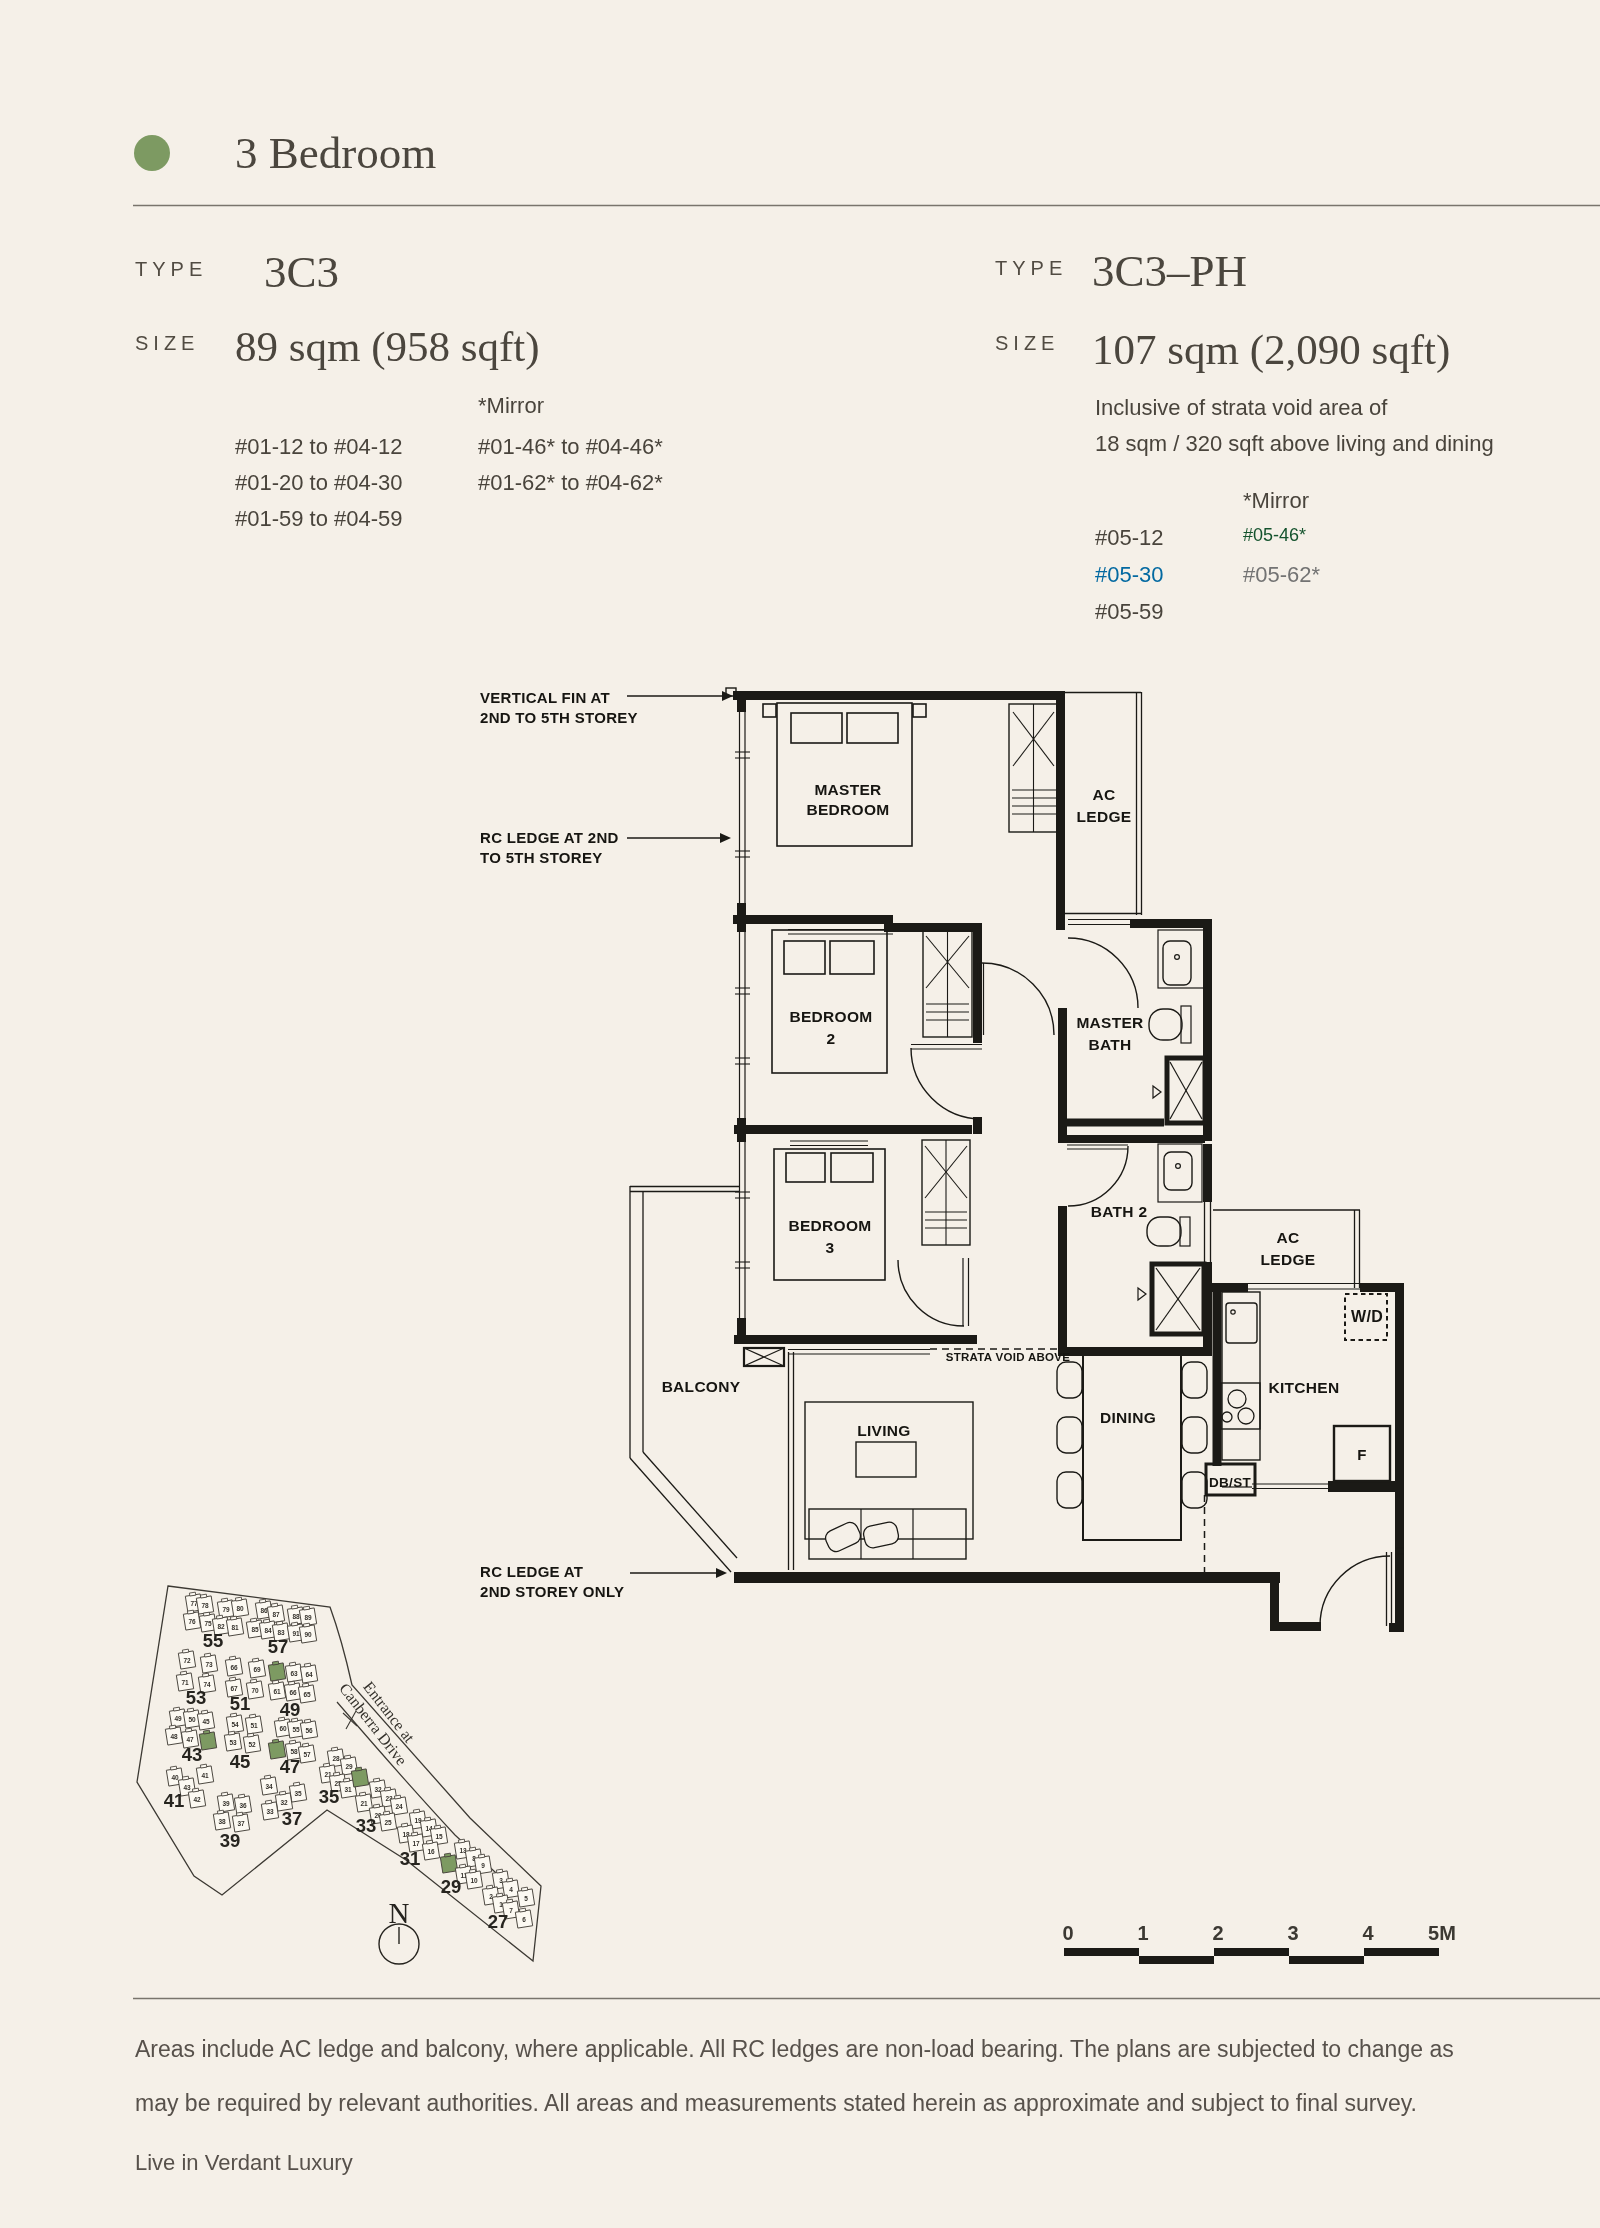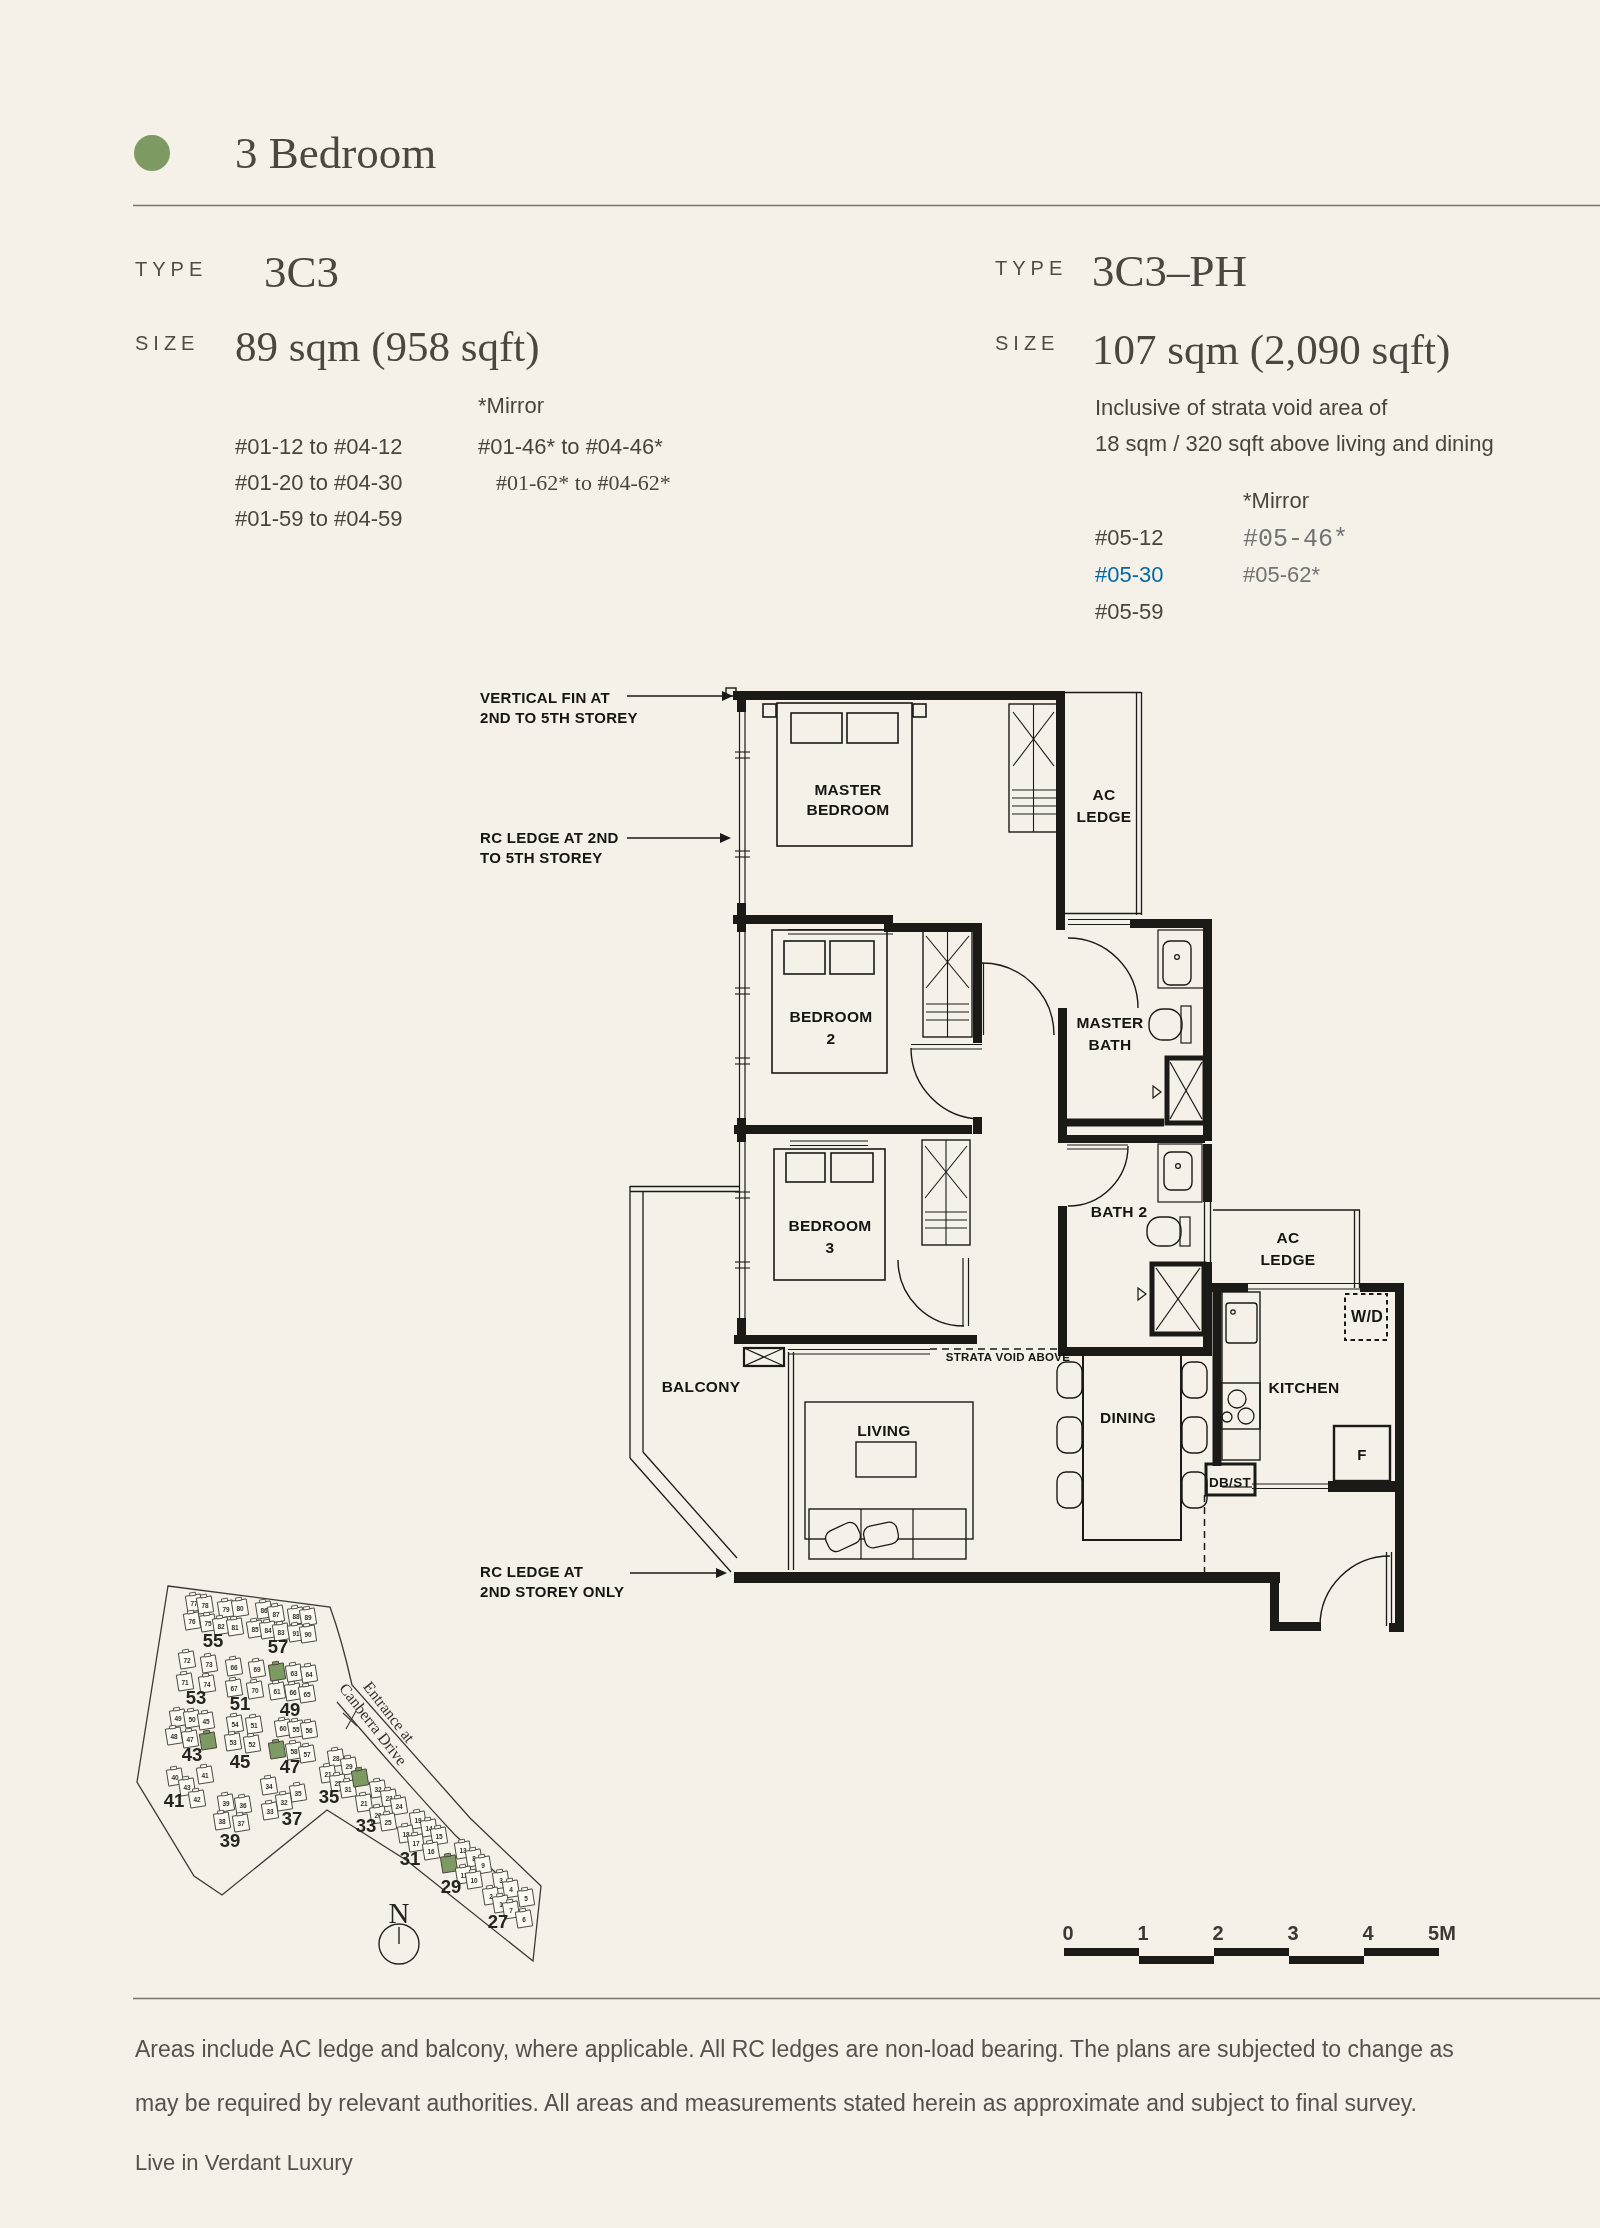--- a/index.html
+++ b/index.html
@@ -709,27 +709,27 @@
 <div style="position:absolute;left:235px;top:127px;font-family:'Liberation Serif',sans-serif;font-size:45px;color:#4b463e;font-weight:normal;letter-spacing:0;white-space:nowrap;">3 Bedroom</div>
 <div style="position:absolute;left:135px;top:258px;font-family:'Liberation Sans',sans-serif;font-size:20px;color:#514b42;font-weight:normal;letter-spacing:5px;white-space:nowrap;">TYPE</div>
 <div style="position:absolute;left:235px;top:246px;font-family:'Liberation Serif',sans-serif;font-size:45px;color:#4b463e;font-weight:normal;letter-spacing:0;white-space:nowrap;margin-left:29px;">3C3</div>
 <div style="position:absolute;left:135px;top:332px;font-family:'Liberation Sans',sans-serif;font-size:20px;color:#514b42;font-weight:normal;letter-spacing:5px;white-space:nowrap;">SIZE</div>
 <div style="position:absolute;left:235px;top:322px;font-family:'Liberation Serif',sans-serif;font-size:43px;color:#4b463e;font-weight:normal;letter-spacing:0;white-space:nowrap;">89 sqm (958 sqft)</div>
 <div style="position:absolute;left:478px;top:393px;font-family:'Liberation Sans',sans-serif;font-size:22px;color:#49443c;font-weight:normal;letter-spacing:0;white-space:nowrap;">*Mirror</div>
 <div style="position:absolute;left:235px;top:434px;font-family:'Liberation Sans',sans-serif;font-size:22px;color:#49443c;font-weight:normal;letter-spacing:0;white-space:nowrap;">#01-12 to #04-12</div>
 <div style="position:absolute;left:235px;top:470px;font-family:'Liberation Sans',sans-serif;font-size:22px;color:#49443c;font-weight:normal;letter-spacing:0;white-space:nowrap;">#01-20 to #04-30</div>
 <div style="position:absolute;left:235px;top:506px;font-family:'Liberation Sans',sans-serif;font-size:22px;color:#49443c;font-weight:normal;letter-spacing:0;white-space:nowrap;">#01-59 to #04-59</div>
 <div style="position:absolute;left:478px;top:434px;font-family:'Liberation Sans',sans-serif;font-size:22px;color:#49443c;font-weight:normal;letter-spacing:0;white-space:nowrap;">#01-46* to #04-46*</div>
-<div style="position:absolute;left:478px;top:470px;font-family:Liberation Serif, serif;font-size:22px;color:#49443c;font-weight:normal;letter-spacing:0;white-space:nowrap;margin-left:18px;">#01-62* to #04-62*</div>
+<div style="position:absolute;left:478px;top:470px;font-family:Liberation Sans, sans-serif;font-size:22px;color:#49443c;font-weight:normal;letter-spacing:0;white-space:nowrap;">#01-62* to #04-62*</div>
 <div style="position:absolute;left:995px;top:257px;font-family:'Liberation Sans',sans-serif;font-size:20px;color:#514b42;font-weight:normal;letter-spacing:5px;white-space:nowrap;">TYPE</div>
 <div style="position:absolute;left:1092px;top:245px;font-family:'Liberation Serif',sans-serif;font-size:45px;color:#4b463e;font-weight:normal;letter-spacing:0;white-space:nowrap;">3C3–PH</div>
 <div style="position:absolute;left:995px;top:332px;font-family:'Liberation Sans',sans-serif;font-size:20px;color:#514b42;font-weight:normal;letter-spacing:5px;white-space:nowrap;">SIZE</div>
 <div style="position:absolute;left:1092px;top:325px;font-family:'Liberation Serif',sans-serif;font-size:43px;color:#4b463e;font-weight:normal;letter-spacing:0;white-space:nowrap;">107 sqm (2,090 sqft)</div>
 <div style="position:absolute;left:1095px;top:395px;font-family:'Liberation Sans',sans-serif;font-size:22px;color:#49443c;font-weight:normal;letter-spacing:0;white-space:nowrap;">Inclusive of strata void area of</div>
 <div style="position:absolute;left:1095px;top:431px;font-family:'Liberation Sans',sans-serif;font-size:22px;color:#49443c;font-weight:normal;letter-spacing:0;white-space:nowrap;">18 sqm / 320 sqft above living and dining</div>
 <div style="position:absolute;left:1243px;top:488px;font-family:'Liberation Sans',sans-serif;font-size:22px;color:#49443c;font-weight:normal;letter-spacing:0;white-space:nowrap;">*Mirror</div>
 <div style="position:absolute;left:1095px;top:525px;font-family:'Liberation Sans',sans-serif;font-size:22px;color:#49443c;font-weight:normal;letter-spacing:0;white-space:nowrap;">#05-12</div>
-<div style="position:absolute;left:1243px;top:525px;font-family:Liberation Mono, monospace;font-size:25px;color:#737373;font-weight:normal;letter-spacing:0;white-space:nowrap;">#05-46*</div>
+<div style="position:absolute;left:1243px;top:525px;font-family:Liberation Sans, sans-serif;font-size:18px;color:#14532d;font-weight:normal;letter-spacing:0;white-space:nowrap;">#05-46*</div>
 <div style="position:absolute;left:1095px;top:562px;font-family:'Liberation Sans',sans-serif;font-size:22px;color:#0369a1;font-weight:normal;letter-spacing:0;white-space:nowrap;">#05-30</div>
 <div style="position:absolute;left:1243px;top:562px;font-family:'Liberation Sans',sans-serif;font-size:22px;color:#737373;font-weight:normal;letter-spacing:0;white-space:nowrap;">#05-62*</div>
 <div style="position:absolute;left:1095px;top:599px;font-family:'Liberation Sans',sans-serif;font-size:22px;color:#49443c;font-weight:normal;letter-spacing:0;white-space:nowrap;">#05-59</div>
 <div style="position:absolute;left:135px;top:2036px;font-family:'Liberation Sans',sans-serif;font-size:23px;color:#57514b;font-weight:normal;letter-spacing:0;white-space:nowrap;">Areas include AC ledge and balcony, where applicable. All RC ledges are non-load bearing. The plans are subjected to change as</div>
 <div style="position:absolute;left:135px;top:2078px;font-family:'Liberation Sans',sans-serif;font-size:23px;color:#57514b;font-weight:normal;letter-spacing:0;white-space:nowrap;margin-top:12px;">may be required by relevant authorities. All areas and measurements stated herein as approximate and subject to final survey.</div>
 <div style="position:absolute;left:135px;top:2150px;font-family:'Liberation Sans',sans-serif;font-size:22px;color:#57514b;font-weight:normal;letter-spacing:0;white-space:nowrap;">Live in Verdant Luxury</div>
 </body></html>

